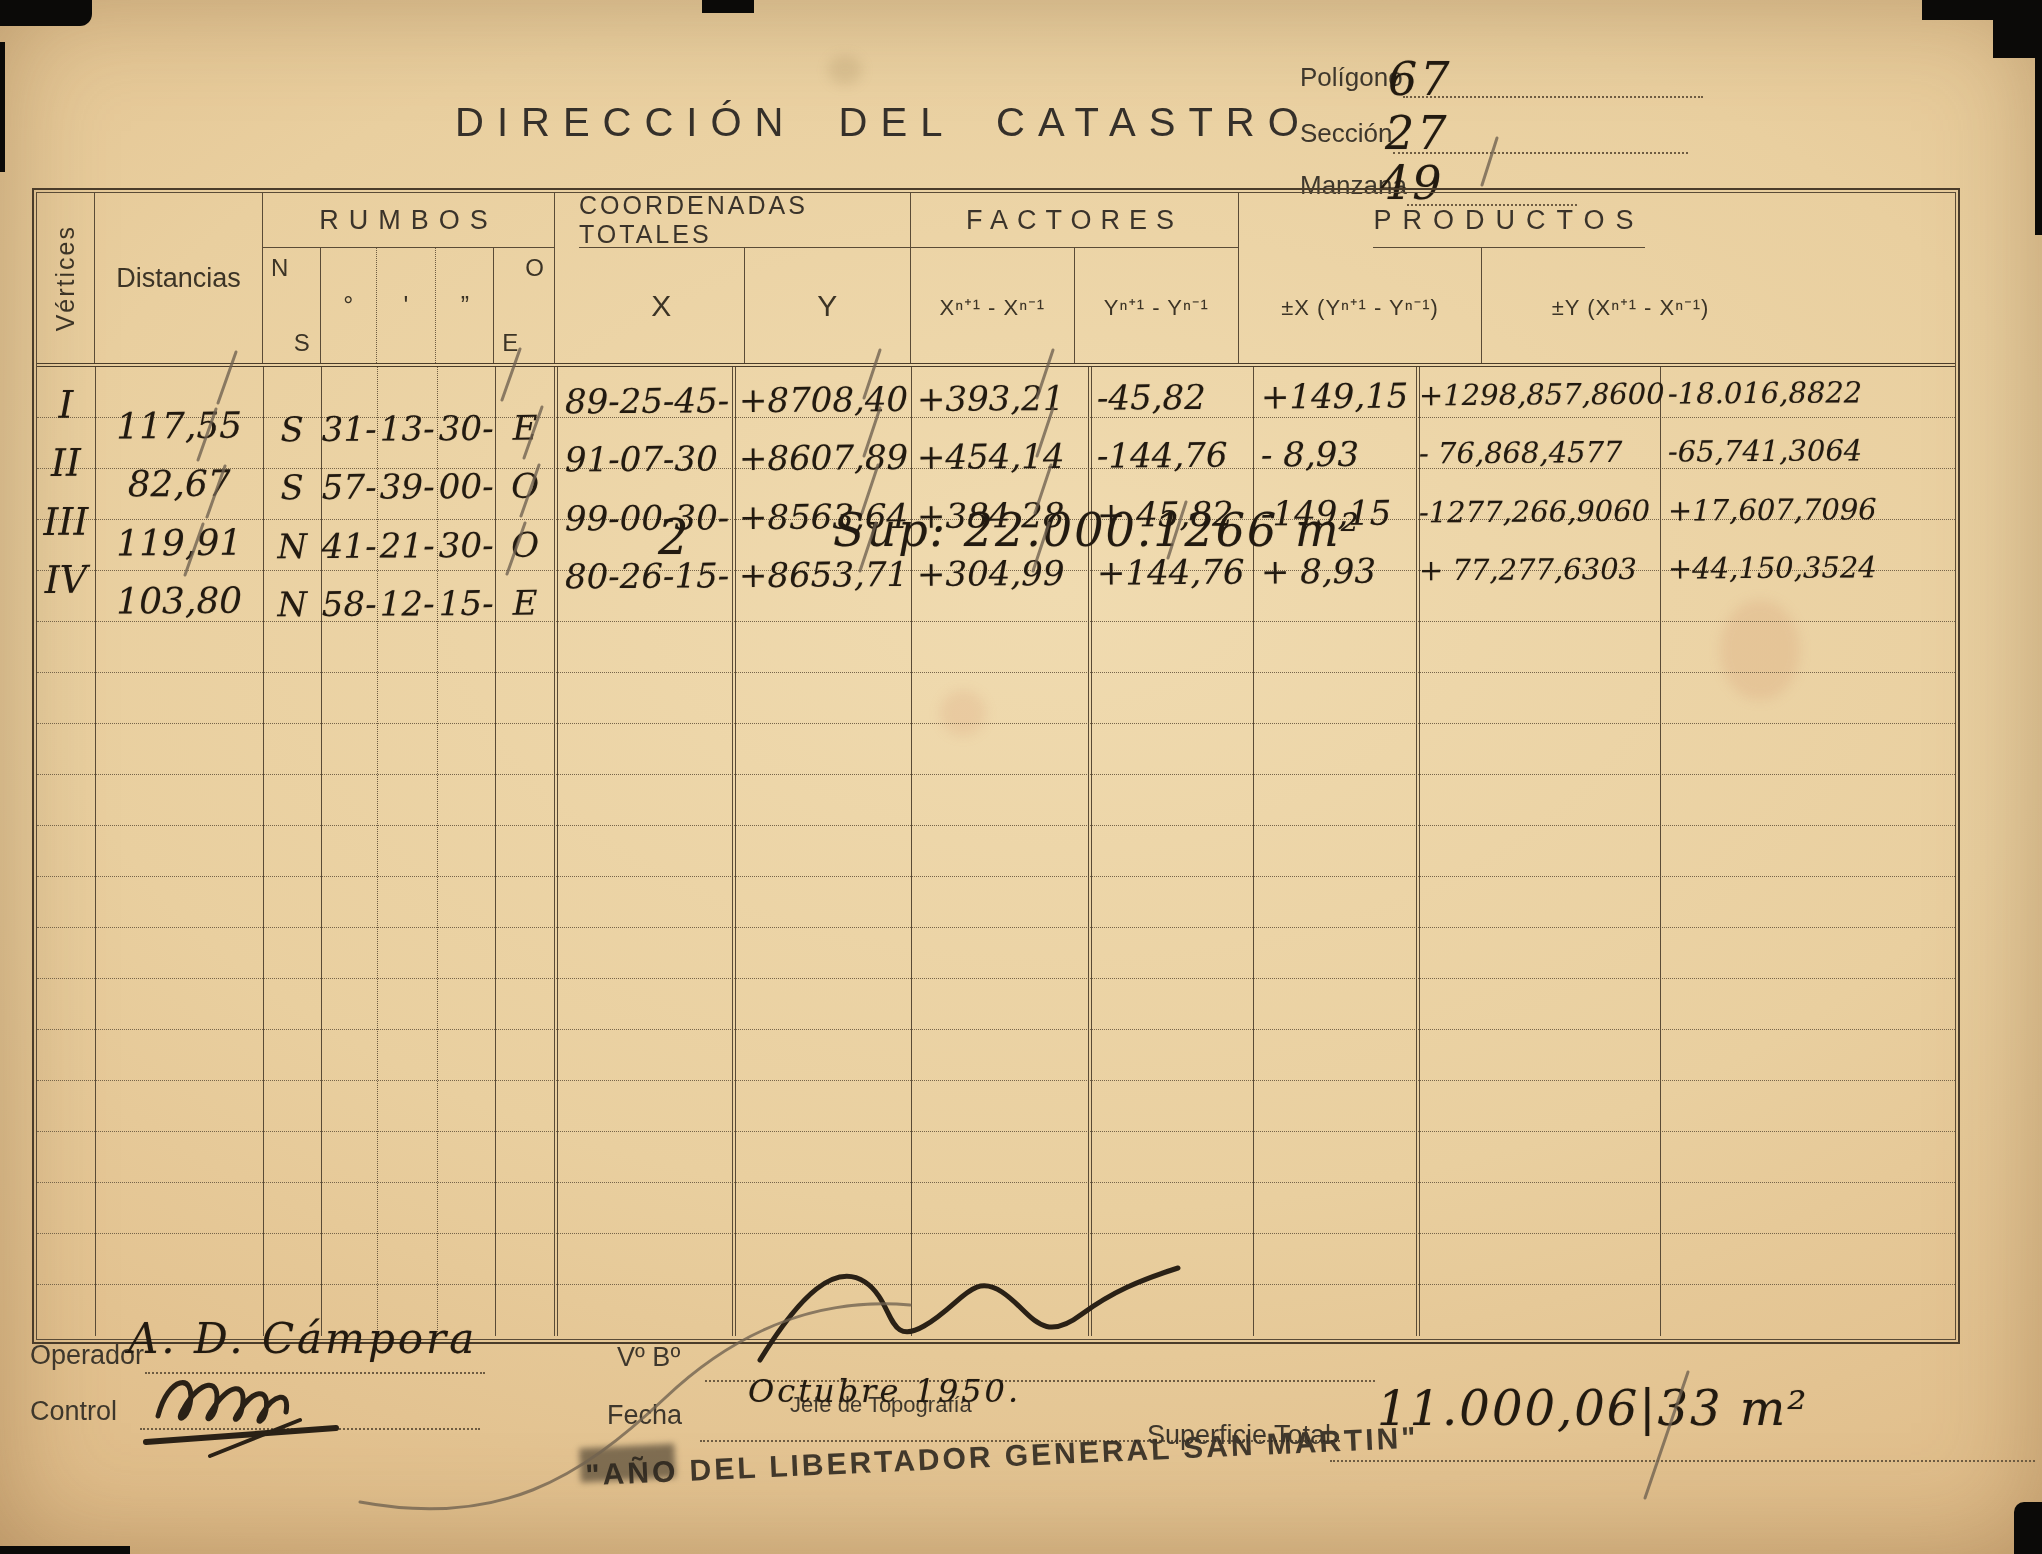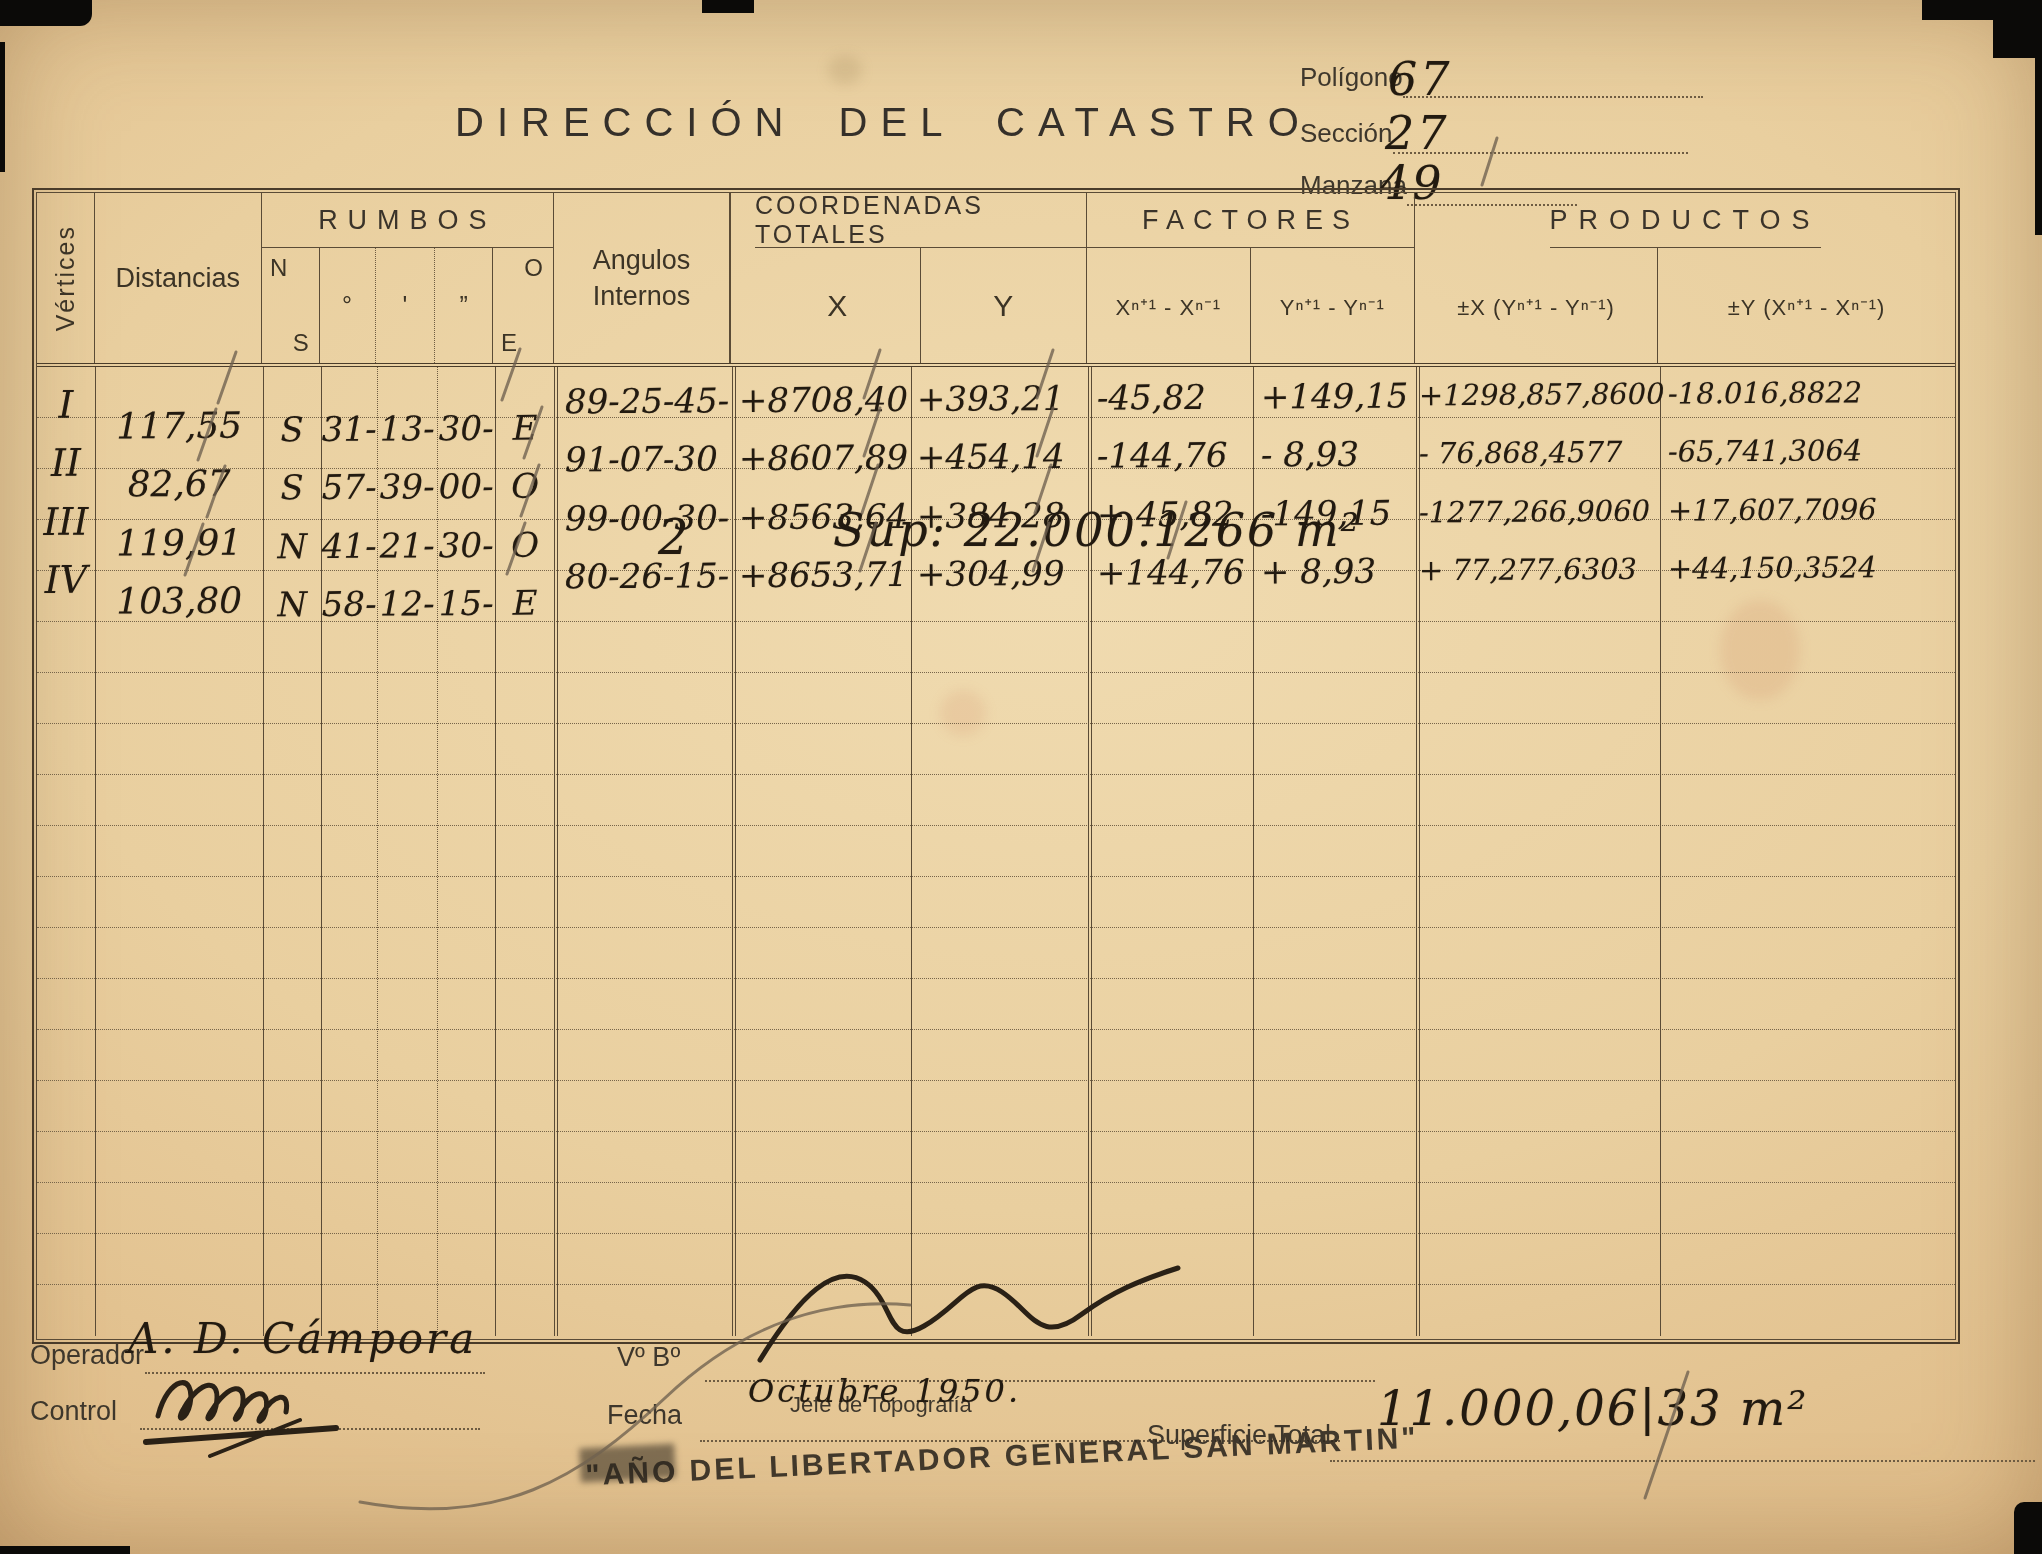--- a/index.html
+++ b/index.html
@@ -130,26 +130,20 @@
           <div class="sc dot" style="width:56px;">°</div>
           <div class="sc dot" style="width:60px;">'</div>
           <div class="sc" style="width:58px;">”</div>
           <div class="sc" style="width:60px;">
             <span class="corner-tr">O</span>
             <span class="corner-bl">E</span>
           </div>
         </div>
       </div>
 
-      <div class="tc th-ang major">
-        <div>
-          <div>Angulos</div>
-          <div>Internos</div>
-        </div>
-      </div>
 
       <div class="grp w-coords major">
         <div class="grp-title" style="letter-spacing:3px;font-size:25px;">COORDENADAS TOTALES</div>
         <div class="grp-sub">
           <div class="sc" style="width:178px;font-size:30px;">X</div>
           <div class="sc" style="width:178px;font-size:30px;">Y</div>
         </div>
       </div>
 
       <div class="grp w-fact major">

